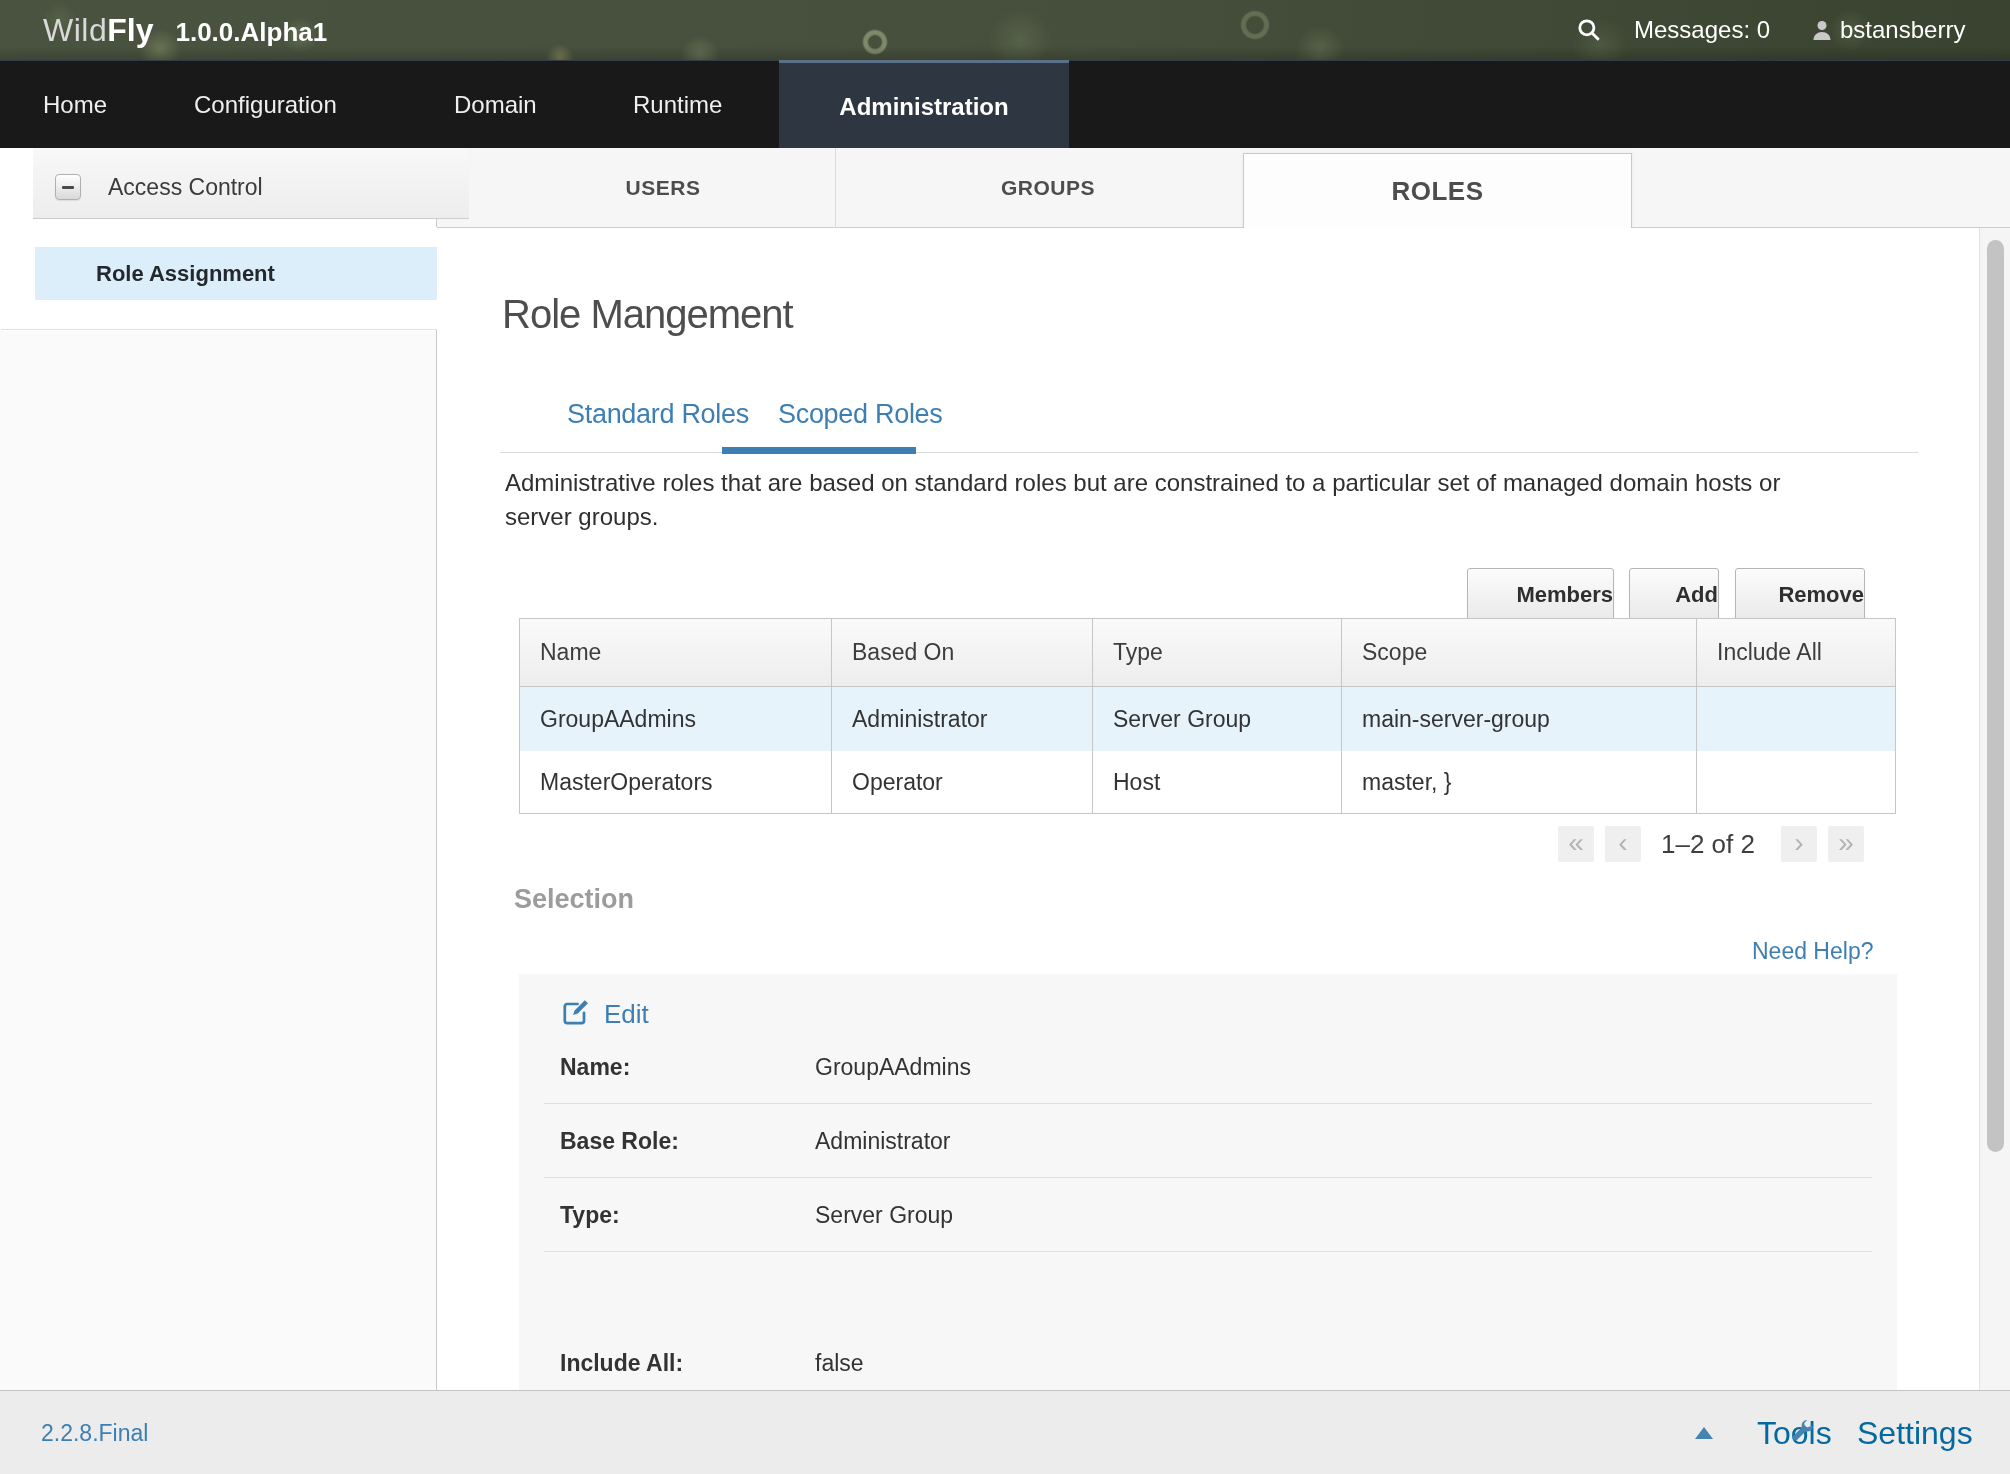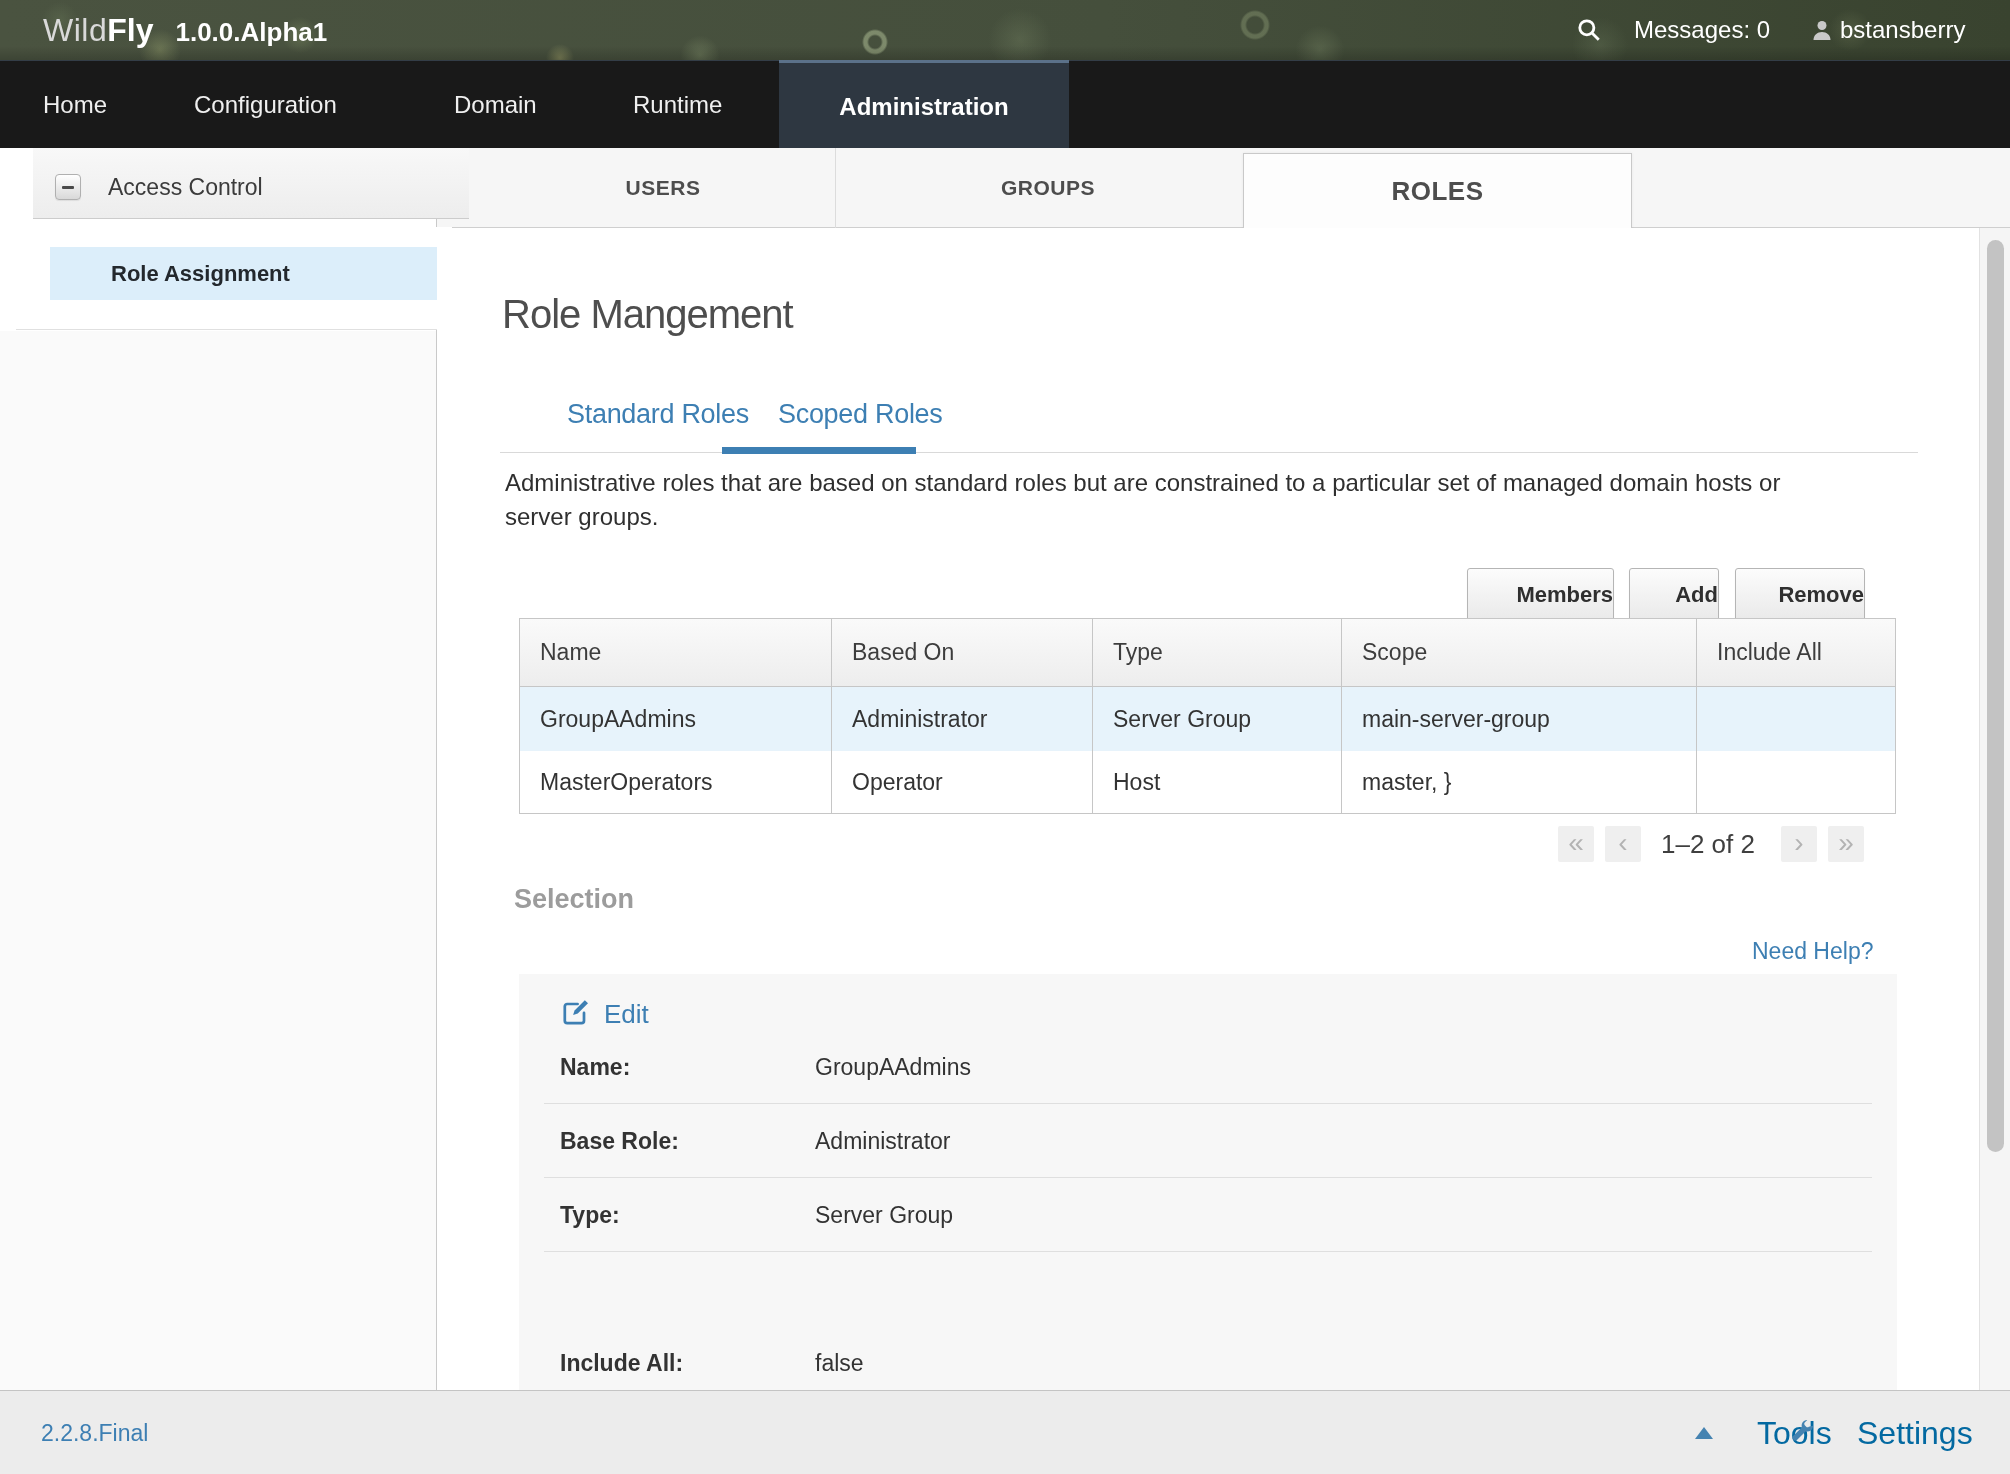--- a/index.html
+++ b/index.html
@@ -53,21 +53,21 @@
     font-size:26px; font-weight:700; color:#4d4d4d; letter-spacing:.5px; cursor:pointer; box-shadow:0 0 3px rgba(0,0,0,.06); }
 
   
   #sidebar { left:0; top:148px; width:437px; height:1242px; background:#fff; border-right:1px solid #c9c9c9; }
   #ac-header { position:absolute; left:0; top:0; width:100%; height:71px;
     background:linear-gradient(#f8f8f8, #ededed); border-bottom:1px solid #cccccc;margin-left:33px; }
   #collapse-btn { position:absolute; left:22px; top:26px; width:26px; height:26px; border:1px solid #b0b0b0;
     border-radius:4px; background:linear-gradient(#ffffff, #d9d9d9); cursor:pointer; box-shadow:0 1px 1px rgba(0,0,0,.08); }
   #collapse-btn span { position:absolute; left:6px; top:11px; width:12px; height:3px; background:#4a4a4a; border-radius:1px; }
   #ac-title { position:absolute; left:75px; top:0; height:79px; line-height:79px; font-size:23px; color:#3b3b3b; }
-  #sb-white { position:absolute; left:16px; top:79px; width:100%; height:103px; background:#fff; border-bottom:1px solid #e0e0e0; }
+  #sb-white { position:absolute; left:1px; top:79px; width:100%; height:103px; background:#fff; border-bottom:1px solid #e0e0e0; }
   #sb-selected { position:absolute; left:34px; top:20px; right:0; height:53px; background:#dceefa;
     line-height:53px; padding-left:61px; font-size:22px; font-weight:700; color:#23282d; cursor:pointer; }
   #sb-rest { position:absolute; left:0; top:183px; width:100%; bottom:0; background:#fafafa; }
 
   
   #content { left:437px; top:228px; width:1573px; height:1162px; background:#fff; }
   #page-title { position:absolute; left:65px; top:64px; font-size:40px; color:#4e4e4e; letter-spacing:-1px; }
   .subtab { position:absolute; top:171px; font-size:27px; color:#3d7fb3; letter-spacing:-0.3px; cursor:pointer;margin-left:40px; }
   #subtab-0 { left:90px; } #subtab-1 { left:301px; }
   #subtab-line { position:absolute; left:63px; top:224px; width:1418px; height:1px; background:#d9d9d9; }

